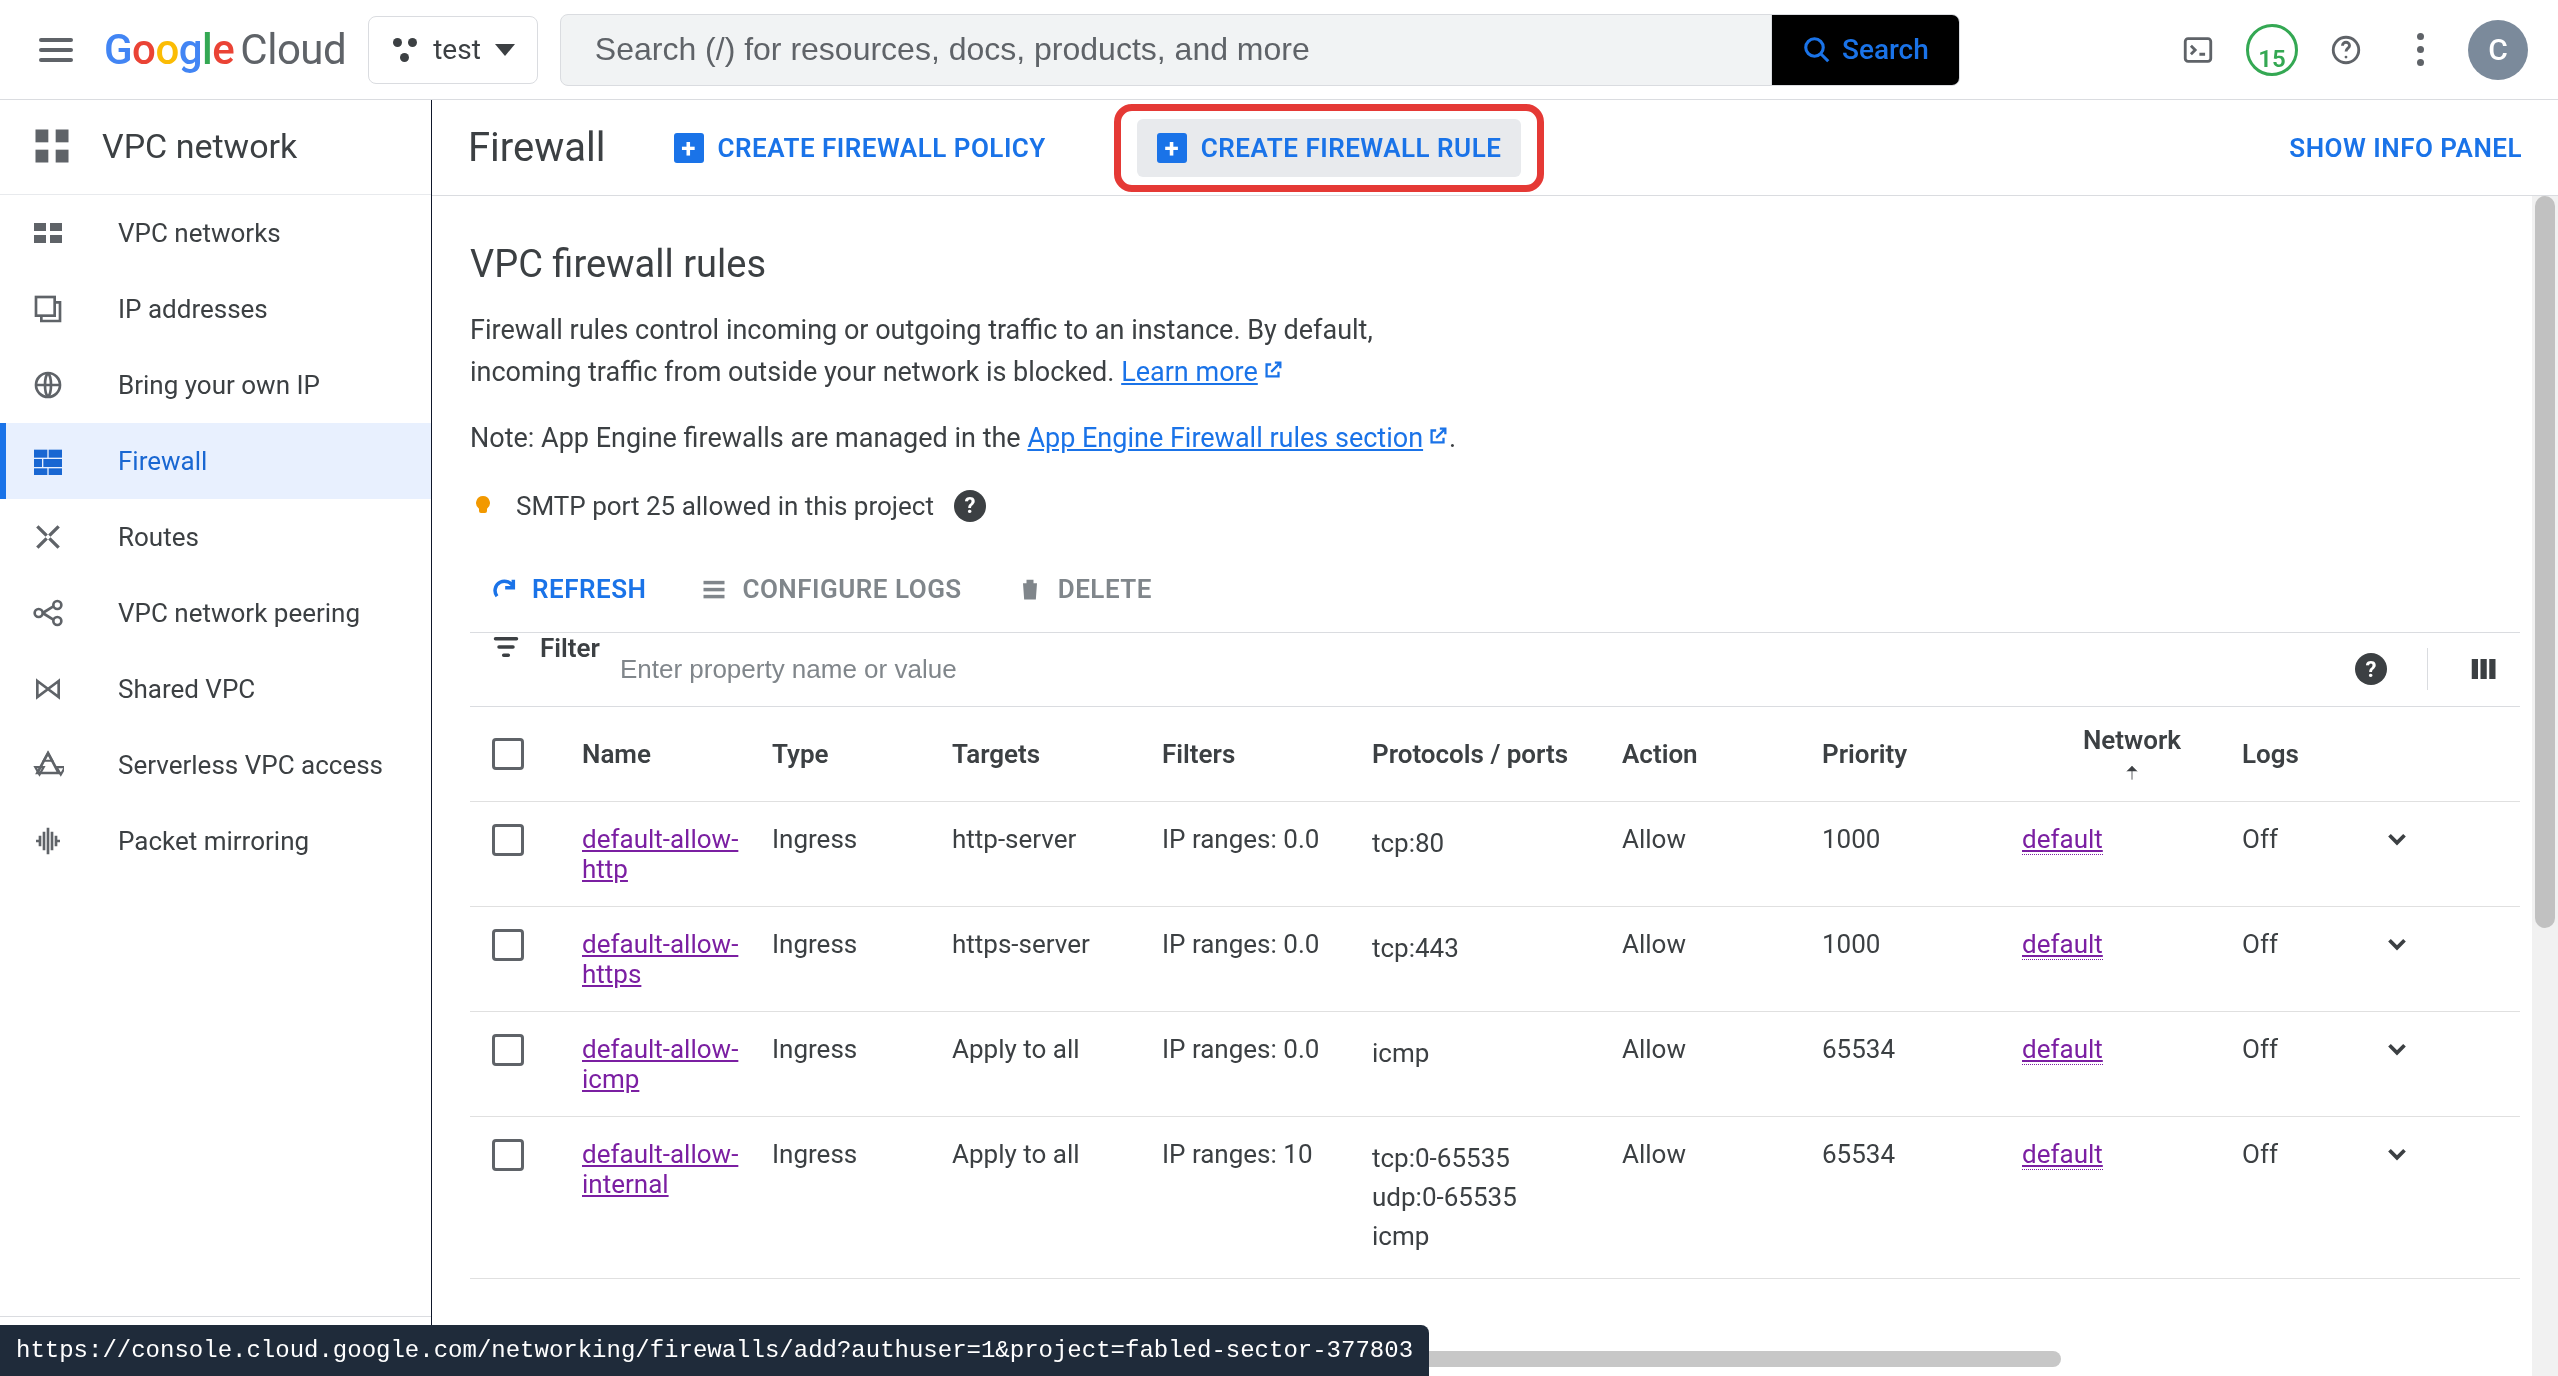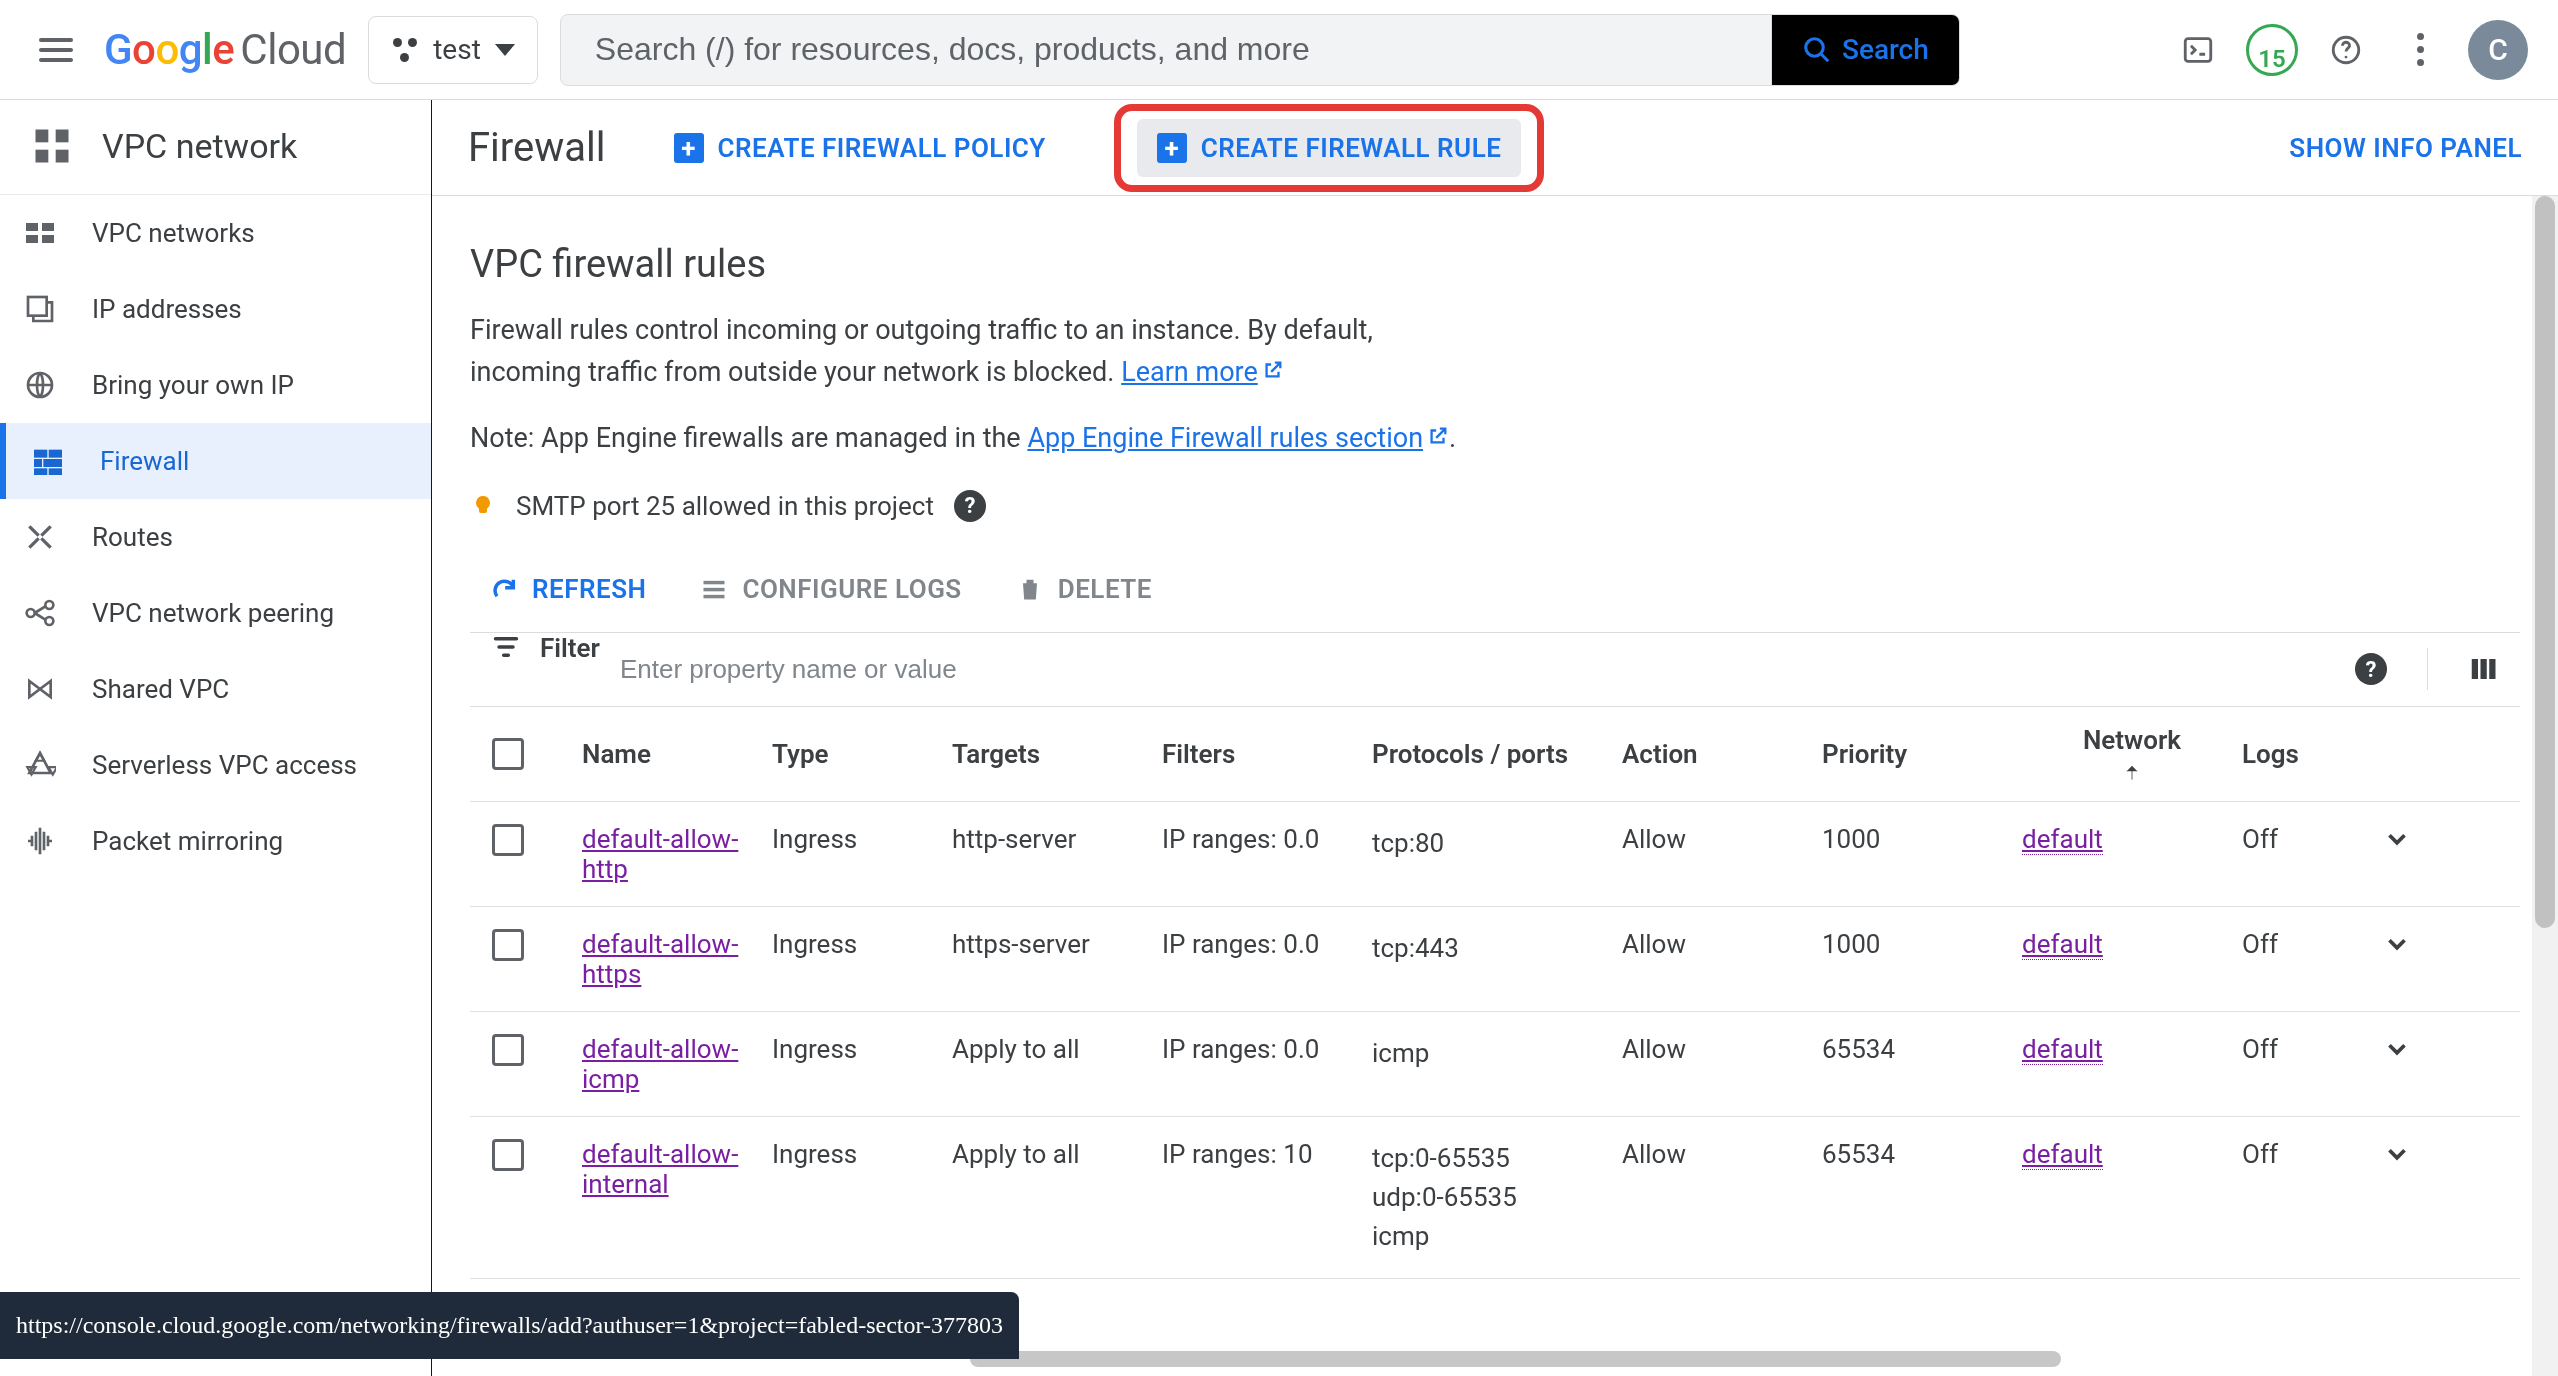--- a/index.html
+++ b/index.html
@@ -37,21 +37,21 @@
   .kebab{display:flex;flex-direction:column;gap:6px;}
   .kebab span{width:7px;height:7px;background:#5f6368;border-radius:50%;}
   .avatar{width:60px;height:60px;border-radius:50%;background:#7b8a9b;color:#fff;display:flex;align-items:center;justify-content:center;font-size:30px;font-weight:500;}
 
   .body{display:flex;height:calc(100% - 100px);}
 
   .sidebar{width:432px;border-right:1px solid #0f172a;display:flex;flex-direction:column;position:relative;}
   .sidebar-header{display:flex;align-items:center;gap:28px;padding:24px 30px 26px;font-size:34px;font-weight:400;color:#3c4043;border-bottom:1px solid #e8eaed;}
   .sidebar-header .prod-icon{width:44px;height:44px;display:flex;align-items:center;justify-content:center;}
   .sidebar-header svg{width:44px;height:44px;fill:#5f6368;}
-  .nav-item{display:flex;align-items:center;gap:34px;padding:20px 22px;font-size:26px;color:#3c4043;cursor:pointer;}
+  .nav-item{display:flex;align-items:center;gap:52px;padding:20px 30px;font-size:26px;color:#3c4043;cursor:pointer;}
   .nav-item.active{background:#e8f0fe;color:#1967d2;border-left:6px solid #1a73e8;padding-left:24px;}
   .nav-item.active .nav-icon svg *{stroke:#1967d2;fill:#1967d2;}
   .nav-icon{width:36px;height:36px;display:flex;align-items:center;justify-content:center;}
   .nav-icon svg{width:32px;height:32px;fill:#5f6368;stroke:#5f6368;}
   .sidebar-collapse{position:absolute;bottom:0;left:0;right:0;height:60px;border-top:1px solid #dadce0;display:flex;align-items:center;padding-left:40px;}
   .sidebar-collapse svg{width:26px;height:26px;stroke:#5f6368;fill:none;stroke-width:3;}
 
   .main{flex:1;position:relative;overflow:hidden;}
   .main-header{display:flex;align-items:center;height:96px;padding:0 36px;border-bottom:1px solid #dadce0;gap:48px;}
   .main-title{font-size:40px;font-weight:400;color:#3c4043;}
@@ -96,21 +96,21 @@
   .thead .sort svg{width:20px;height:20px;stroke:#3c4043;fill:#3c4043;}
   .trow{padding-top:22px;padding-bottom:22px;}
   .cbox{width:32px;height:32px;border:3px solid #5f6368;border-radius:4px;cursor:pointer;}
   .name-link{color:#7b1fa2;text-decoration:underline;display:inline-block;word-break:break-word;}
   .net-link{color:#7b1fa2;text-decoration:underline;border-bottom:1px dotted #7b1fa2;}
   .expand{display:flex;justify-content:center;align-items:flex-start;}
   .expand svg{width:30px;height:30px;stroke:#3c4043;fill:none;stroke-width:3;}
   .clip{white-space:nowrap;overflow:hidden;text-overflow:clip;}
   .multi{white-space:pre-line;line-height:1.5;}
 
-  .status-url{position:absolute;bottom:17px;left:0;background:#1f2b3a;color:#fff;font-size:24px;padding:20px 16px;border-top-right-radius:8px;font-family:Liberation Serif, serif;}
+  .status-url{position:absolute;bottom:0;left:0;background:#1f2b3a;color:#fff;font-size:24px;padding:12px 16px;border-top-right-radius:8px;font-family:Liberation Mono, monospace;}
 
   .vscroll{position:absolute;right:0;top:96px;width:26px;bottom:0;background:#f1f1f1;}
   .vscroll .thumb{position:absolute;left:3px;right:3px;top:0;height:62%;background:#c1c1c1;border-radius:10px;}
   .hscroll{position:absolute;left:538px;right:30px;bottom:6px;height:22px;}
   .hscroll .thumb{position:absolute;top:3px;bottom:3px;left:0;width:70%;background:#c7c7c7;border-radius:10px;}
 </style>
 </head>
 <body>
 
 <div class="topbar">

